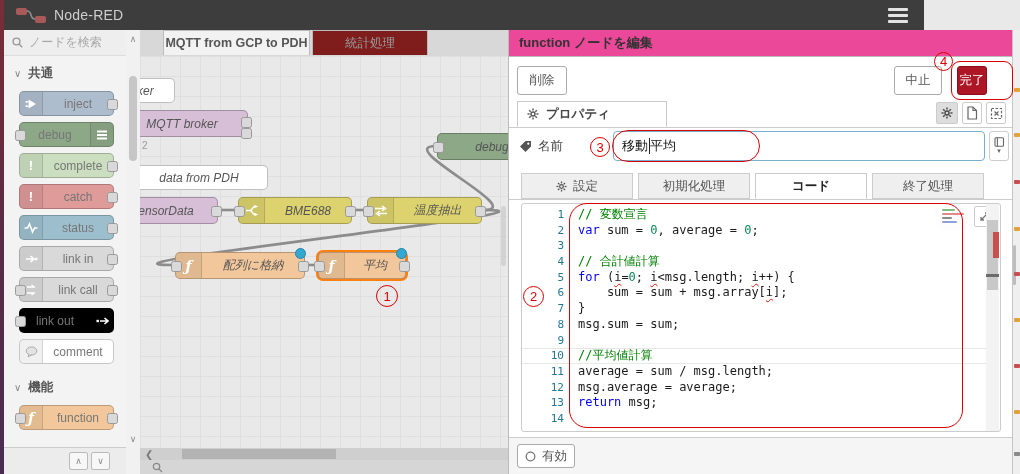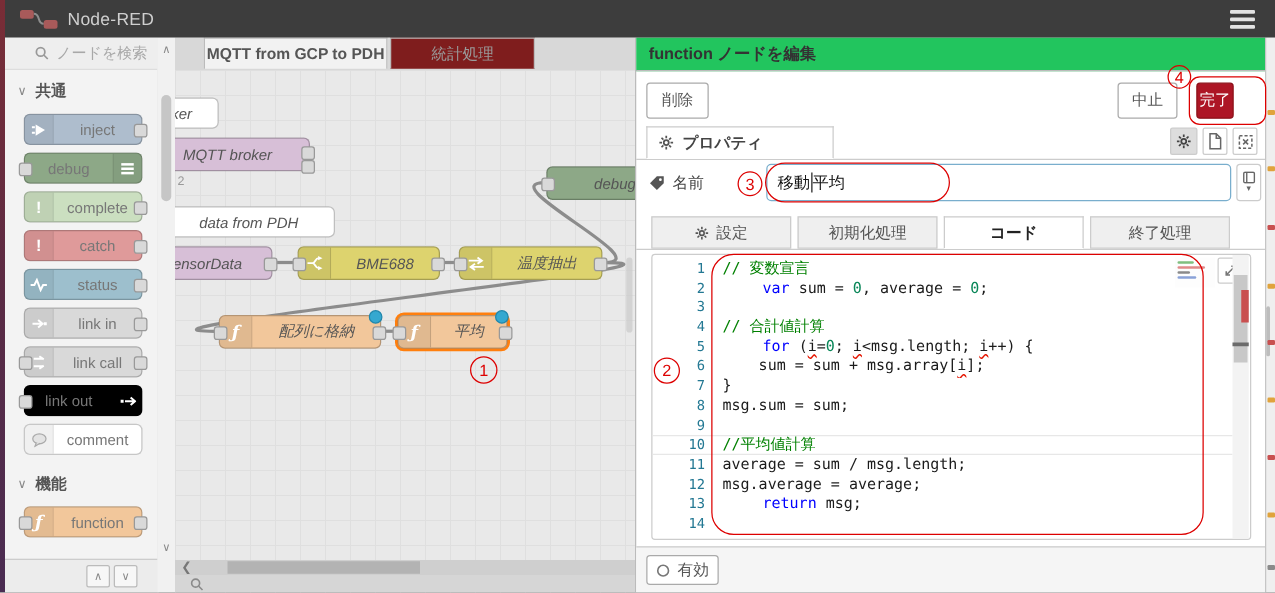--- a/index.html
+++ b/index.html
@@ -1,35 +1,35 @@
 <!DOCTYPE html>
 <html><head>
 <meta charset="utf-8">
 <style>
   html,body{margin:0;padding:0;background:#888;}
   .app{position:relative;width:1020px;height:474px;background:#e9e9e9;overflow:hidden;
        font-family:"Liberation Sans","DejaVu Sans",sans-serif;font-size:13px;color:#333;}
   .edge-strip{position:absolute;left:0;top:0;width:4px;height:474px;z-index:60;
        background:linear-gradient(#7a2d36,#5a2b44,#4a2c52);}
   
-  .hdr{position:absolute;left:0;top:0;width:1020px;height:30px;background:#3d3d3d;z-index:40;
+  .hdr{position:absolute;left:0;top:0;width:924px;height:30px;background:#3d3d3d;z-index:40;
        display:flex;align-items:center;justify-content:space-between;}
   .logo{display:flex;align-items:center;gap:6px;margin-left:14px;}
   .logo .app-name{color:#cfcfcf;font-size:14px;letter-spacing:.2px;}
   .hdr-right{display:flex;align-items:center;gap:16px;margin-right:10px;}
   .deploy{display:flex;align-items:center;gap:7px;background:#97494f;border:1px solid #7d3b40;
        border-radius:3px;padding:4px 10px;color:#d49296;font-size:13px;cursor:pointer;}
   .deploy .caret{font-size:10px;color:#cf8f93;margin-left:4px;}
   .burger{display:flex;flex-direction:column;gap:3px;padding:4px 6px;cursor:pointer;}
   .burger span{display:block;width:20px;height:3px;background:#e3e3e3;border-radius:1px;}
   
   .palette{position:absolute;left:4px;top:30px;width:122px;height:444px;background:#f3f3f3;
        border-right:1px solid #ddd;z-index:5;}
   .pal-search{height:25px;border-bottom:1px solid #ddd;background:#eee;display:flex;align-items:center;
-       gap:6px;padding-left:24px;color:#a8a8a8;font-size:12px;}
+       gap:6px;padding-left:8px;color:#a8a8a8;font-size:12px;}
   .pal-body{position:absolute;top:26px;left:0;right:0;bottom:26px;overflow:hidden;}
   .pal-sec-h{display:flex;align-items:center;gap:7px;padding:9px 0 9px 10px;color:#555;
        font-weight:bold;font-size:12.5px;}
   .pal-sec-h .chev{color:#888;font-size:10px;font-weight:normal;}
   .pal-node{position:relative;width:95px;height:25px;margin:0 0 6px 15px;border-radius:5px;
        border:1px solid rgba(0,0,0,.22);display:flex;align-items:center;color:#777;
        font-size:12px;cursor:grab;box-sizing:border-box;}
   .pal-node .lbl{flex:1;text-align:center;padding:0 4px;overflow:hidden;white-space:nowrap;}
   .pal-node .icoblk{width:22px;align-self:stretch;background:rgba(0,0,0,.06);display:flex;
        align-items:center;justify-content:center;color:#fff;font-weight:bold;}
@@ -72,21 +72,21 @@
        display:flex;align-items:center;}
   .hscroll .larr{color:#777;font-size:10px;margin-left:5px;}
   .hscroll .thumb{position:absolute;left:42px;top:1px;width:154px;height:10px;background:#b3b3b3;}
   .canvas-foot{position:absolute;left:0;bottom:0;width:368px;height:14px;background:#d6d6d6;z-index:8;
        display:flex;align-items:center;padding-left:12px;box-sizing:border-box;}
   .cv-vscroll{position:absolute;right:2px;top:150px;width:5px;height:60px;background:#c9c9c9;
        border-radius:3px;z-index:8;opacity:.7;}
   
   .panel{position:absolute;left:508px;top:30px;width:504px;height:444px;background:#fff;
        border-left:1px solid #bbb;box-sizing:border-box;z-index:10;}
-  .tray-title{position:absolute;left:0;top:0;right:0;height:26px;background:#22c55e;
+  .tray-title{position:absolute;left:0;top:0;right:0;height:26px;background:#ec4899;
        border-bottom:1px solid #bbb;font-weight:bold;font-size:13px;color:#333;
        display:flex;align-items:center;padding-left:10px;}
   .btn{border:1px solid #aaa;background:#fff;border-radius:3px;color:#555;font-size:12.5px;
        display:flex;align-items:center;justify-content:center;cursor:pointer;box-sizing:border-box;}
   .btn.red{background:#ad1625;border-color:#8c1019;color:#fff;}
   .del-btn{position:absolute;left:8px;top:36px;width:50px;height:29px;}
   .cancel-btn{position:absolute;left:385px;top:36px;width:48px;height:29px;}
   .done-btn{position:absolute;left:448px;top:36px;width:30px;height:29px;}
   .props-bar{position:absolute;left:0;top:70px;right:0;height:27px;border-bottom:1px solid #ccc;}
   .props-tab{position:absolute;left:8px;top:1px;width:150px;height:26px;background:#fff;
@@ -109,21 +109,21 @@
        display:flex;align-items:center;justify-content:center;gap:6px;font-size:12.5px;cursor:pointer;}
   .ed-tab.inactive{background:#efefef;color:#555;}
   .ed-tab.active{background:#fff;color:#222;font-weight:bold;border-bottom:1px solid #fff;z-index:2;}
   .code-ed{position:absolute;left:12px;top:173px;width:480px;height:229px;border:1px solid #ccc;
        border-radius:3px;background:#fff;overflow:hidden;box-sizing:border-box;
        font-family:"DejaVu Sans Mono","Liberation Mono",monospace;font-size:12px;}
   .code-rows{position:absolute;left:0;top:3px;right:14px;}
   .code-row{display:flex;height:15.7px;line-height:15.7px;white-space:pre;}
   .code-row .gut{flex:0 0 42px;text-align:right;padding-right:14px;color:#237893;font-size:11px;}
   .code-row.current{border-top:1px solid #e7e7e7;border-bottom:1px solid #e7e7e7;height:13.7px;line-height:13.7px;}
-  .tok-kw{color:#0000ff;margin-left:32px;} .tok-comment{color:#008000;} .tok-num{color:#098658;} .tok-pl{color:#1b1b1b;}
+  .tok-kw{color:#0000ff;} .tok-comment{color:#008000;} .tok-num{color:#098658;} .tok-pl{color:#1b1b1b;}
   .tok-err{text-decoration:underline wavy #e51400 1px;text-underline-offset:2px;}
   .minimap{position:absolute;right:28px;top:2px;width:32px;height:24px;background:#fdfdfd;
        display:flex;flex-direction:column;gap:2px;padding:3px 2px;box-sizing:border-box;}
   .minimap div{height:2px;border-radius:1px;}
   .expand-btn{position:absolute;right:5px;top:2px;width:19px;height:19px;border:1px solid #ccc;
        background:#fff;border-radius:2px;display:flex;align-items:center;justify-content:center;cursor:pointer;}
   .ed-scroll{position:absolute;right:1px;top:0;width:13px;height:100%;background:#f3f3f3;}
   .ed-scroll .thumb{position:absolute;left:1px;top:16px;width:11px;height:70px;background:#c8c8c8;}
   .ed-scroll .errmark{position:absolute;right:0;top:28px;width:6px;height:26px;background:#c94f4f;}
   .ed-scroll .posline{position:absolute;left:0;top:70px;width:100%;height:3px;background:#6b6b6b;}

